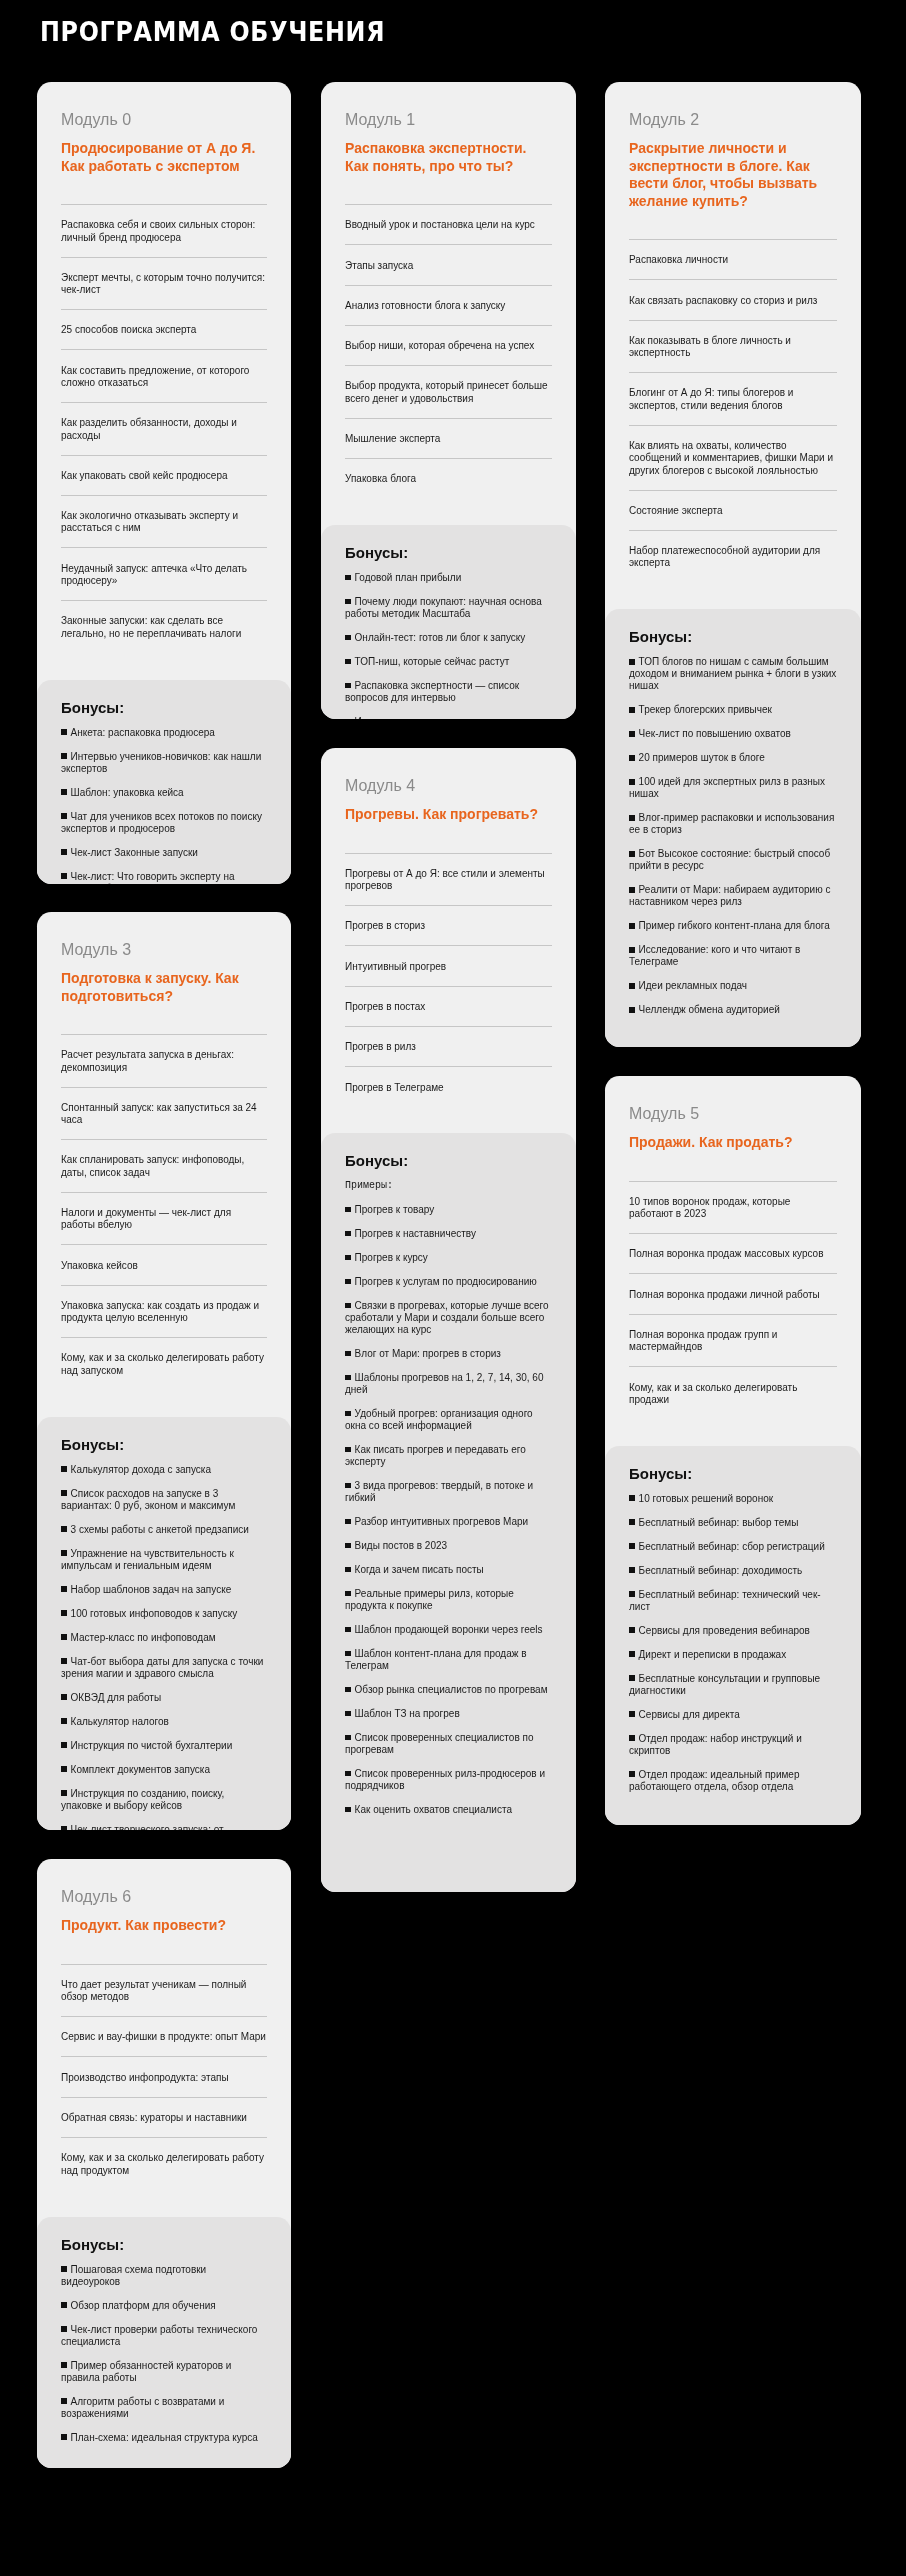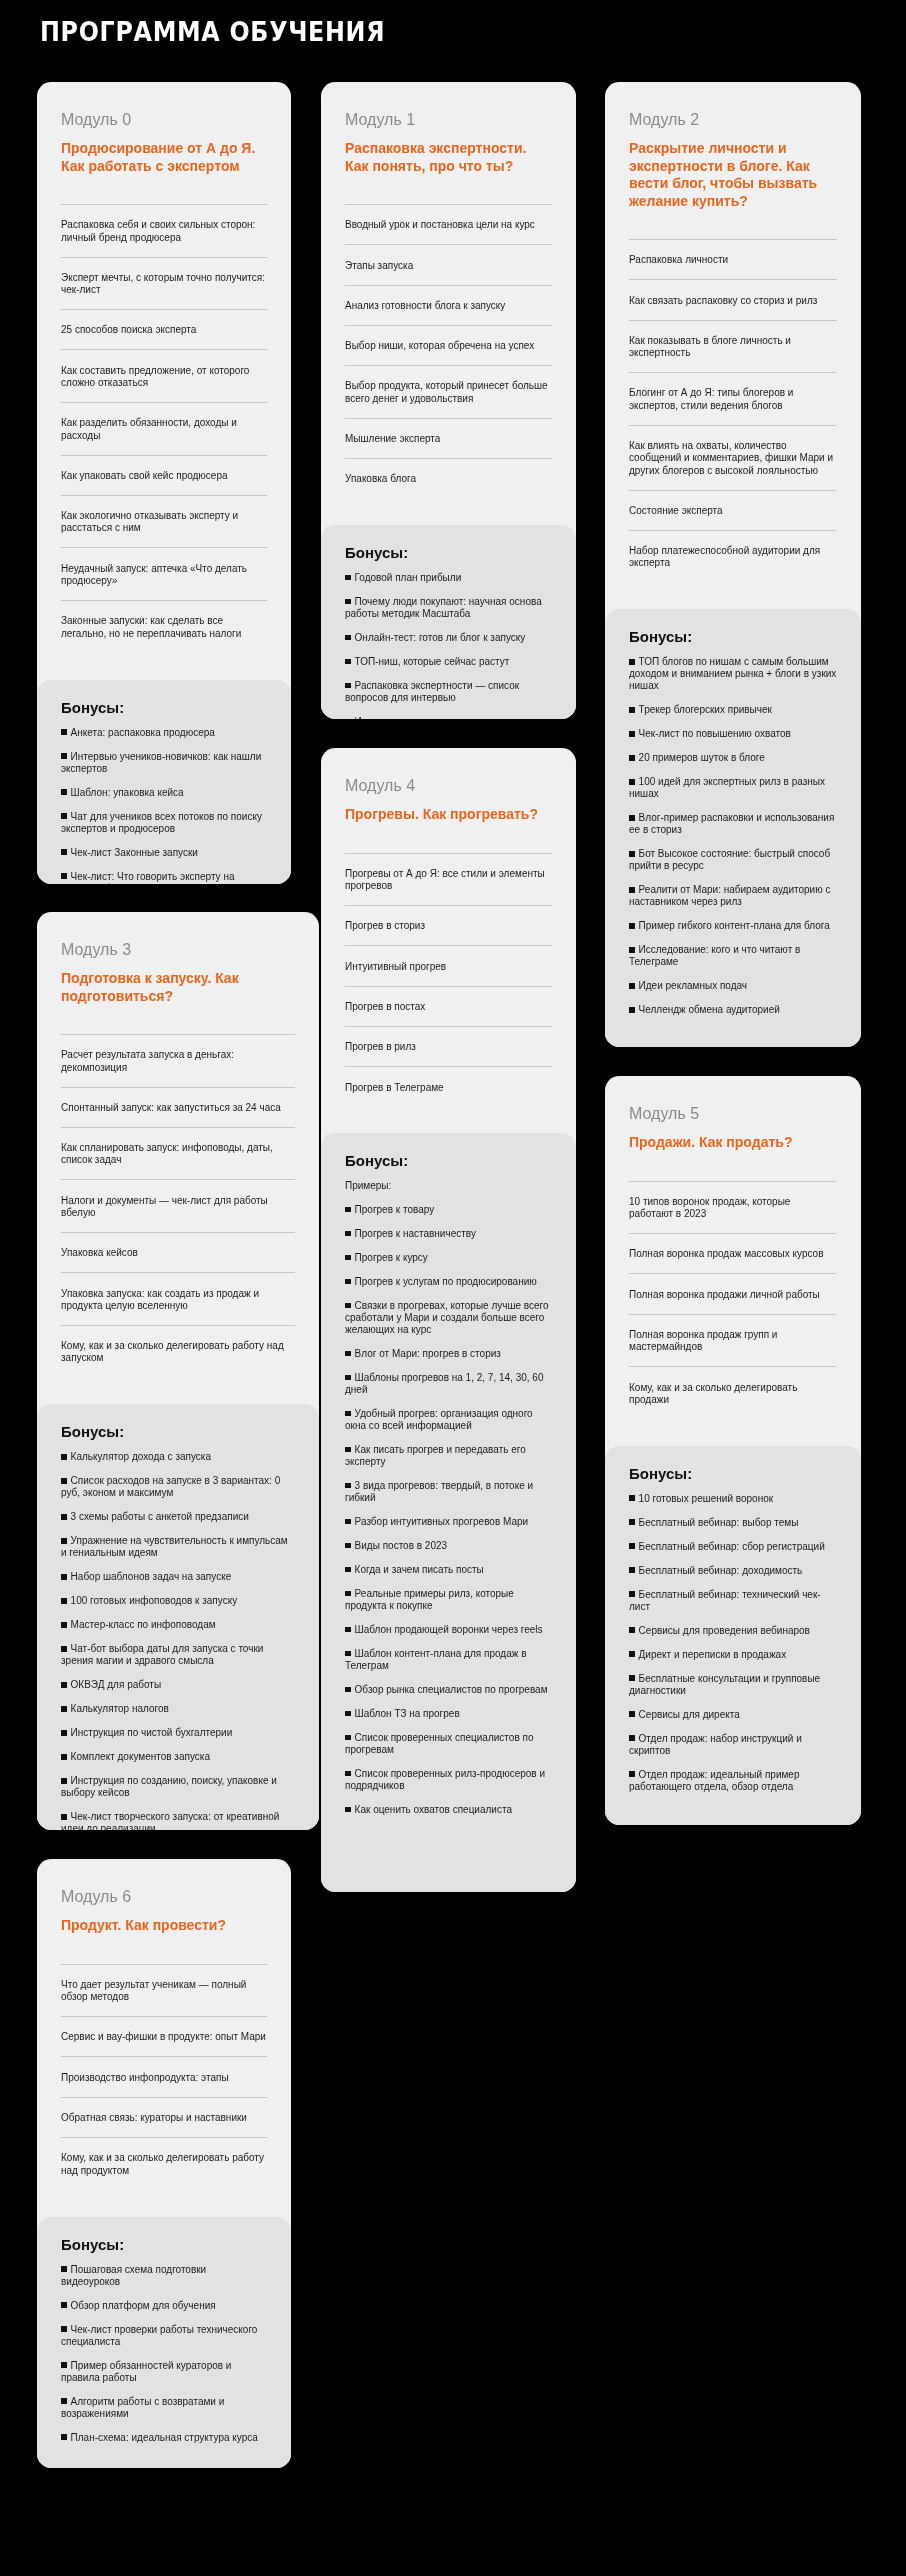--- a/index.html
+++ b/index.html
@@ -27,21 +27,21 @@
     color: #1b1b1b; font-size: 10px; line-height: 12.3px; padding: 14.3px 0 12.7px 0;
     border-bottom: 1.6px solid #c6c6c6;
   }
   .lesson:last-child { border-bottom: none; }
   .lesson.bold { font-weight: bold; }
   .bonus {
     background: #e3e2e2; border-radius: 14.3px 14.3px 0 0; flex: 1;
     padding: 19px 24px 16px 24px; margin-top: 27px;
   }
   .bonus-title { font-size: 15px; font-weight: bold; color: #111; margin: 0 0 11px 0; }
-  .bonus-intro { font-size: 10px; color: #1b1b1b; margin: 0 0 12.7px 0; }
+  .bonus-intro { font-size: 10px; color: #1b1b1b; margin: 0 0 12.7px 0; font-family: Liberation Mono, monospace; }
   .bonus-list { list-style: none; margin: 0; padding: 0; }
   .bonus-item { font-size: 10px; line-height: 12px; color: #1b1b1b; margin-bottom: 12px; }
   .bonus-item .sq {
     display: inline-block; width: 5.6px; height: 5.6px; background: #111; margin-right: 4px; vertical-align: 0.8px;
   }
 </style>
 </head>
 <body>
 
 <h1 class="page-title">ПРОГРАММА ОБУЧЕНИЯ</h1>
@@ -125,21 +125,21 @@
         <li class="bonus-item"><span class="sq"></span><span>Влог-пример распаковки и использования ее в сториз</span></li>
         <li class="bonus-item"><span class="sq"></span><span>Бот Высокое состояние: быстрый способ прийти в ресурс</span></li>
         <li class="bonus-item"><span class="sq"></span><span>Реалити от Мари: набираем аудиторию с наставником через рилз</span></li>
         <li class="bonus-item"><span class="sq"></span><span>Пример гибкого контент-плана для блога</span></li>
         <li class="bonus-item"><span class="sq"></span><span>Исследование: кого и что читают в Телеграме</span></li>
         <li class="bonus-item"><span class="sq"></span><span>Идеи рекламных подач</span></li>
         <li class="bonus-item"><span class="sq"></span><span>Челлендж обмена аудиторией</span></li>
       </ul>
     </div>
   </section>
-<section class="card" style="left:37px;top:912px;width:282px;height:918px;">
+<section class="card" style="left:37px;top:912px;width:254px;height:918px;">
     <div class="card-top">
       <p class="module-label">Модуль 3</p>
       <h2 class="module-title">Подготовка к запуску. Как подготовиться?</h2>
       <ul class="lessons">
         <li class="lesson">Расчет результата запуска в деньгах: декомпозиция</li>
         <li class="lesson">Спонтанный запуск: как запуститься за 24 часа</li>
         <li class="lesson">Как спланировать запуск: инфоповоды, даты, список задач</li>
         <li class="lesson">Налоги и документы — чек-лист для работы вбелую</li>
         <li class="lesson">Упаковка кейсов</li>
         <li class="lesson">Упаковка запуска: как создать из продаж и продукта целую вселенную</li>

